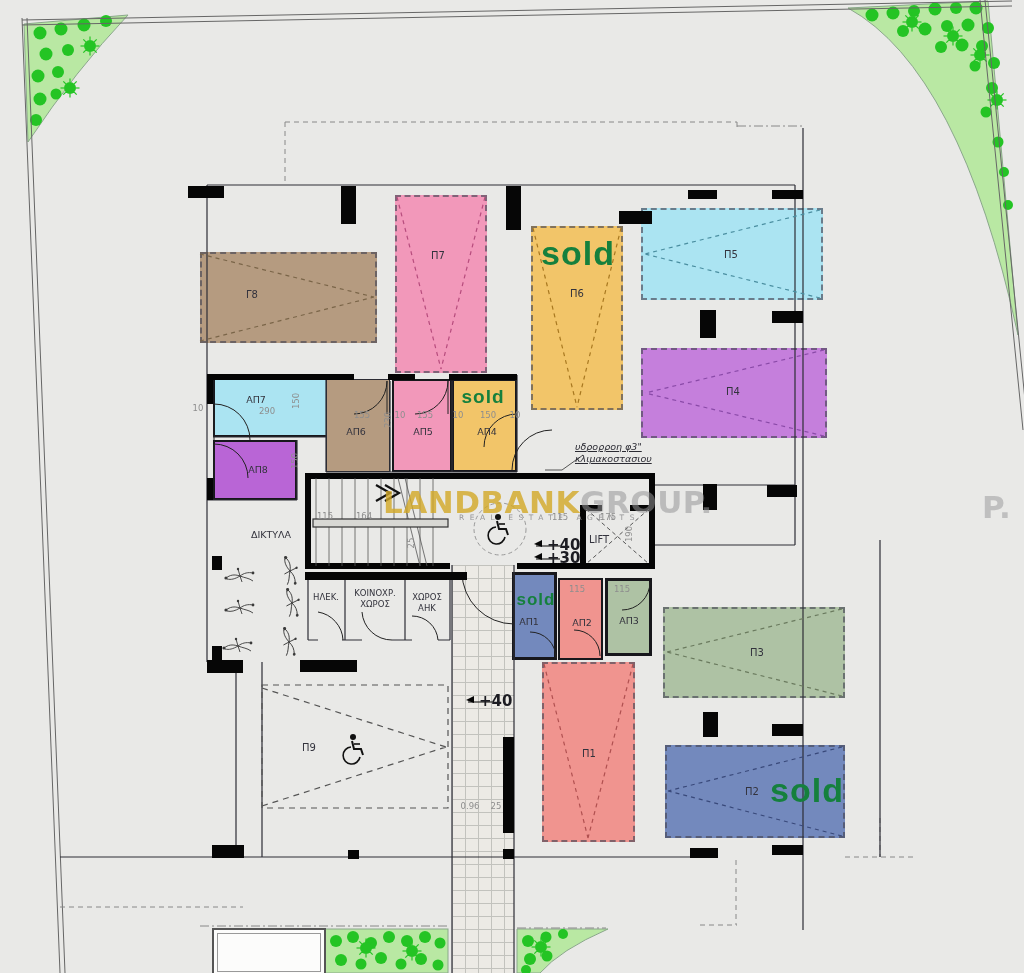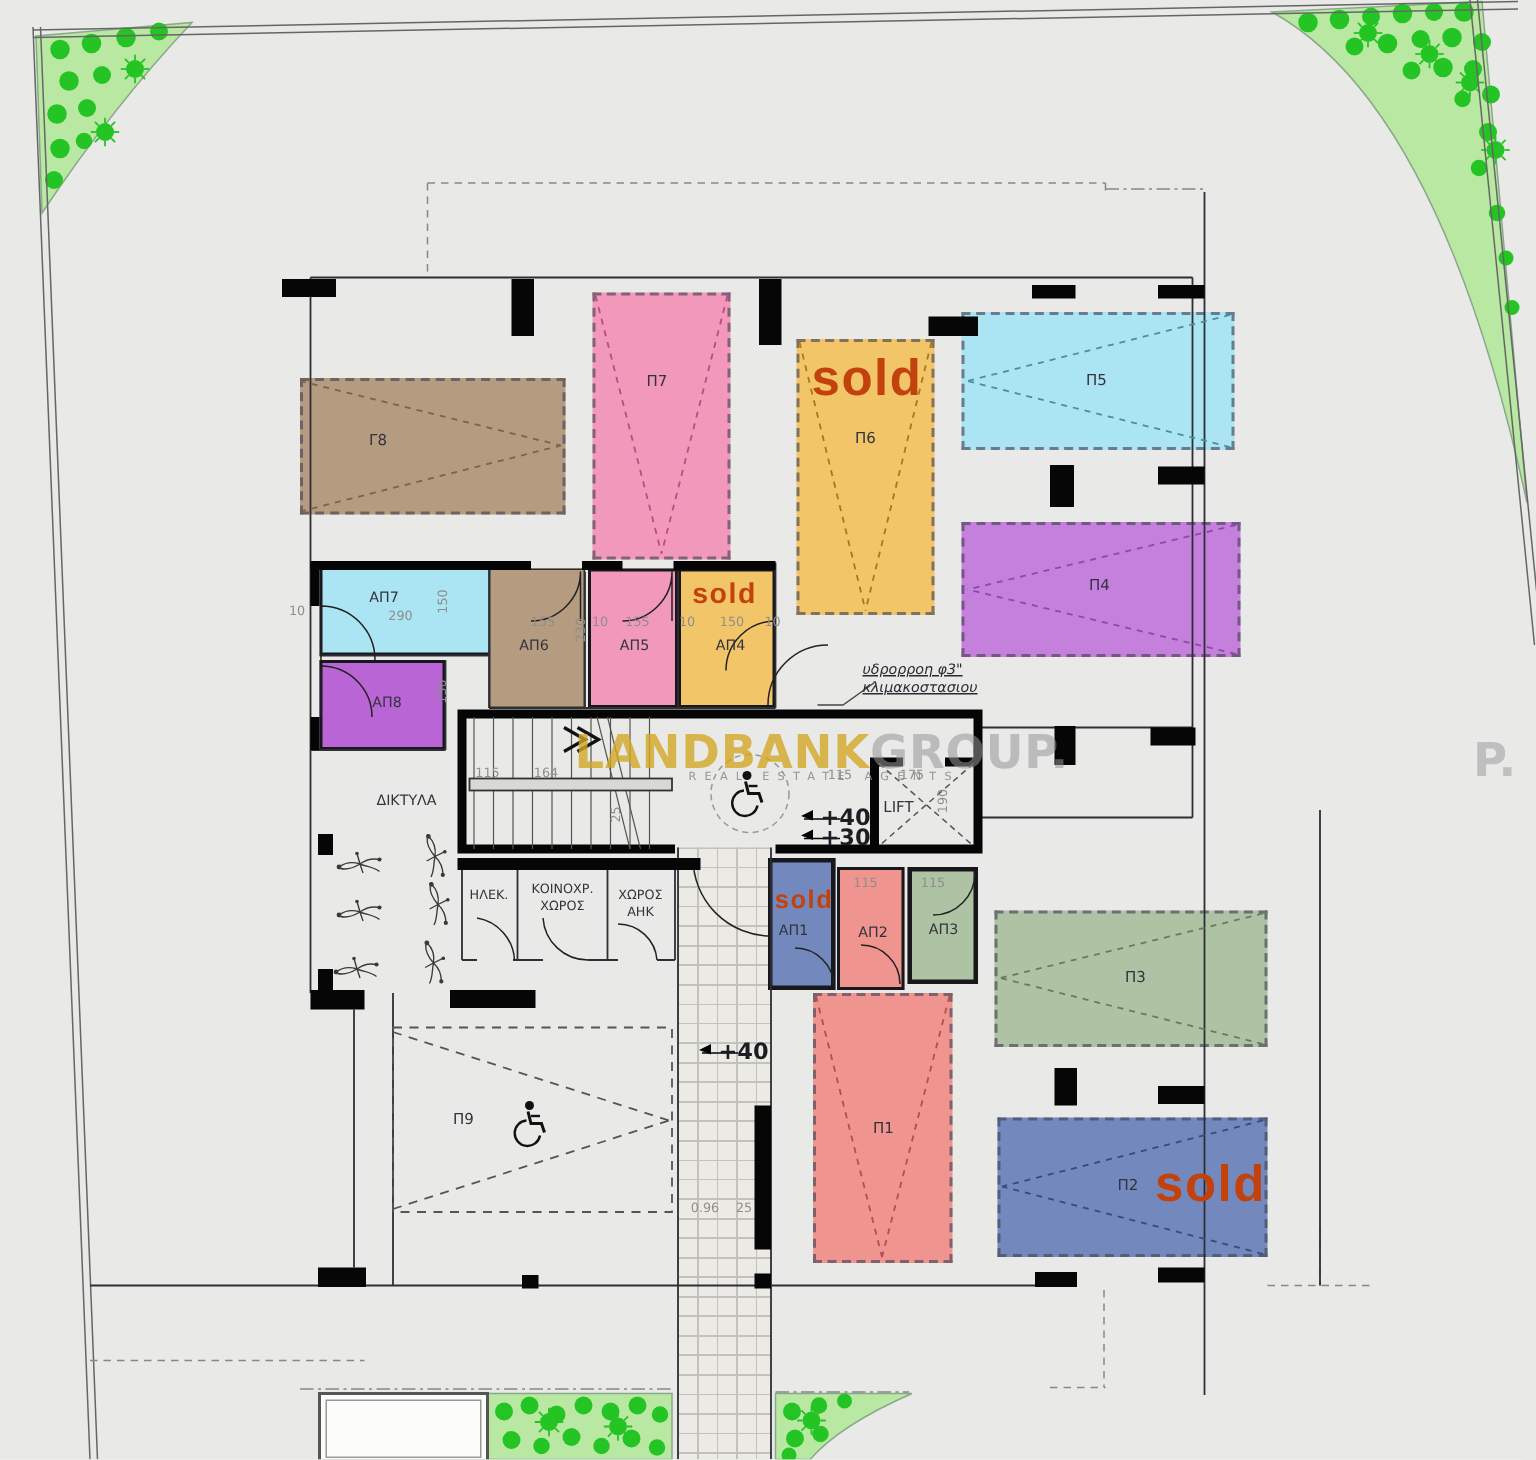--- a/index.html
+++ b/index.html
@@ -12,21 +12,21 @@
                      repeating-linear-gradient(to bottom,#c2c2bd 0 1px,transparent 1px 13px)}
   .box{position:absolute;box-sizing:border-box;z-index:10}
   .park{border:2px dashed rgba(70,70,85,.65)}
   .store{border:3px solid #17171c}
   .lbl{position:absolute;z-index:40;transform:translate(-50%,-50%);font-size:10px;color:#33333d;white-space:nowrap}
   .sm{font-size:9.5px}
   .xs{font-size:8.5px}
   .pre{white-space:pre-line;text-align:center;line-height:1.25}
   .dim{position:absolute;z-index:40;transform:translate(-50%,-50%);font-size:8.5px;color:#8e8e8e;white-space:nowrap}
   .rot{transform:translate(-50%,-50%) rotate(-90deg)}
-  .sold{position:absolute;z-index:45;transform:translate(-50%,-50%);color:#c2410c;font-weight:600;
+  .sold{position:absolute;z-index:45;transform:translate(-50%,-50%);color:#15803d;font-weight:600;
         font-family:"Liberation Sans",sans-serif;letter-spacing:1px}
   .bar{position:absolute;background:#060606;z-index:25}
   .wm{position:absolute;z-index:30;white-space:nowrap;pointer-events:none}
   .wm-main{left:383px;top:484px;font-size:31px;font-weight:700;letter-spacing:.5px}
   .wm-main .gold{color:rgba(210,168,38,.8)}
   .wm-main .gray{color:rgba(150,150,152,.55)}
   .wm-tag{left:459px;top:513px;font-size:7.5px;letter-spacing:5.5px;color:rgba(140,140,142,.9)}
   .wm-frag{left:982px;top:489px;font-size:31px;font-weight:700;color:rgba(150,150,152,.5)}
   .note{position:absolute;left:575px;top:441px;z-index:40;font-size:9.5px;font-style:italic;color:#2b2b33;
         white-space:pre-line;line-height:1.3;text-decoration:underline}

